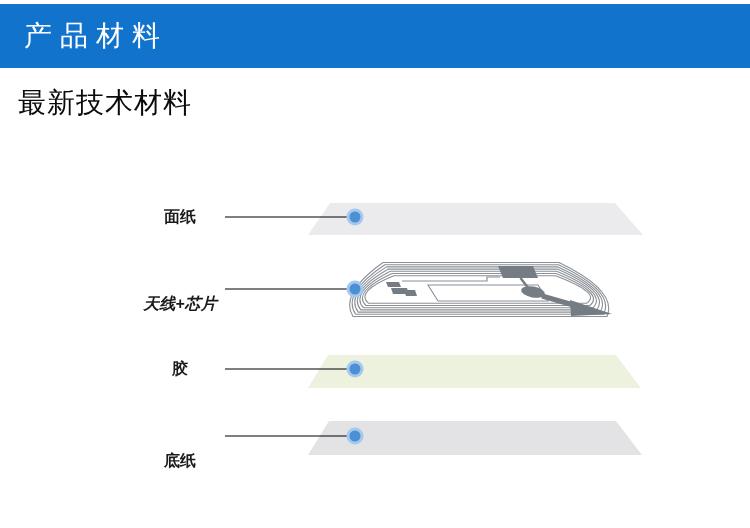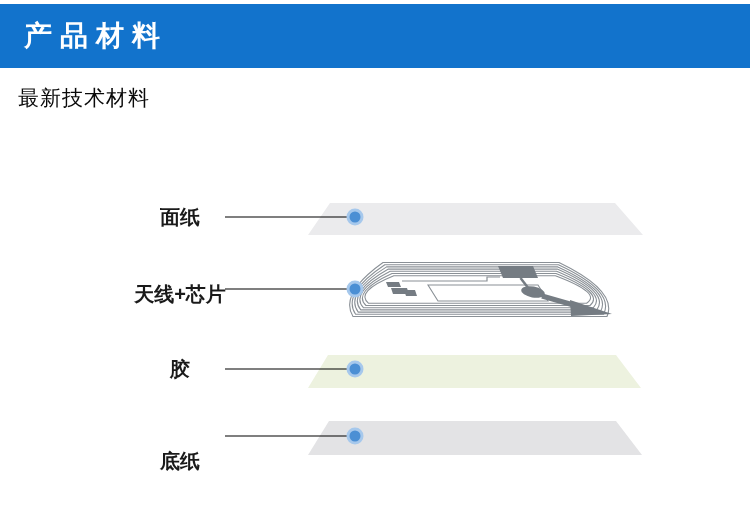--- a/index.html
+++ b/index.html
@@ -6,34 +6,34 @@
   body{
     width:750px;height:528px;position:relative;background:#ffffff;
     font-family:"Liberation Sans","DejaVu Sans",sans-serif;
     overflow:hidden;
   }
   .header-banner{
     position:absolute;left:0;top:4px;width:750px;height:64px;
     display:flex;align-items:center;
   }
   .page-title{
-    color:#ffffff;font-size:28px;font-weight:700;
+    color:#ffffff;font-size:28px;font-weight:400;
     letter-spacing:8px;padding-left:24px;line-height:1;
   }
   .section-subtitle{
     position:absolute;left:18px;top:84px;
-    font-size:21px;color:#0a0a0a;font-weight:400;letter-spacing:1px;
+    font-size:28px;color:#0a0a0a;font-weight:400;letter-spacing:1px;
   }
   .diagram-svg{position:absolute;left:0;top:0;width:750px;height:528px;}
   .layer-label{
     position:absolute;left:100px;width:160px;height:20px;
     text-align:center;line-height:20px;
-    font-size:20px;font-weight:700;color:#1a1a1a;
+    font-size:16px;font-weight:700;color:#1a1a1a;
   }
-  .lbl-0{top:207px;} .lbl-1{top:284px;} .lbl-2{top:359px;} .lbl-3{top:451px;}
+  .lbl-0{top:207px;} .lbl-1{top:294px;font-style:italic;} .lbl-2{top:359px;} .lbl-3{top:451px;}
 </style>
 </head>
 <body>
 
 <div class="header-banner" style="background: rgb(18, 115, 204);">
   <div class="page-title">产品材料</div>
 </div>
 
 <div class="section-subtitle">最新技术材料</div>
 

